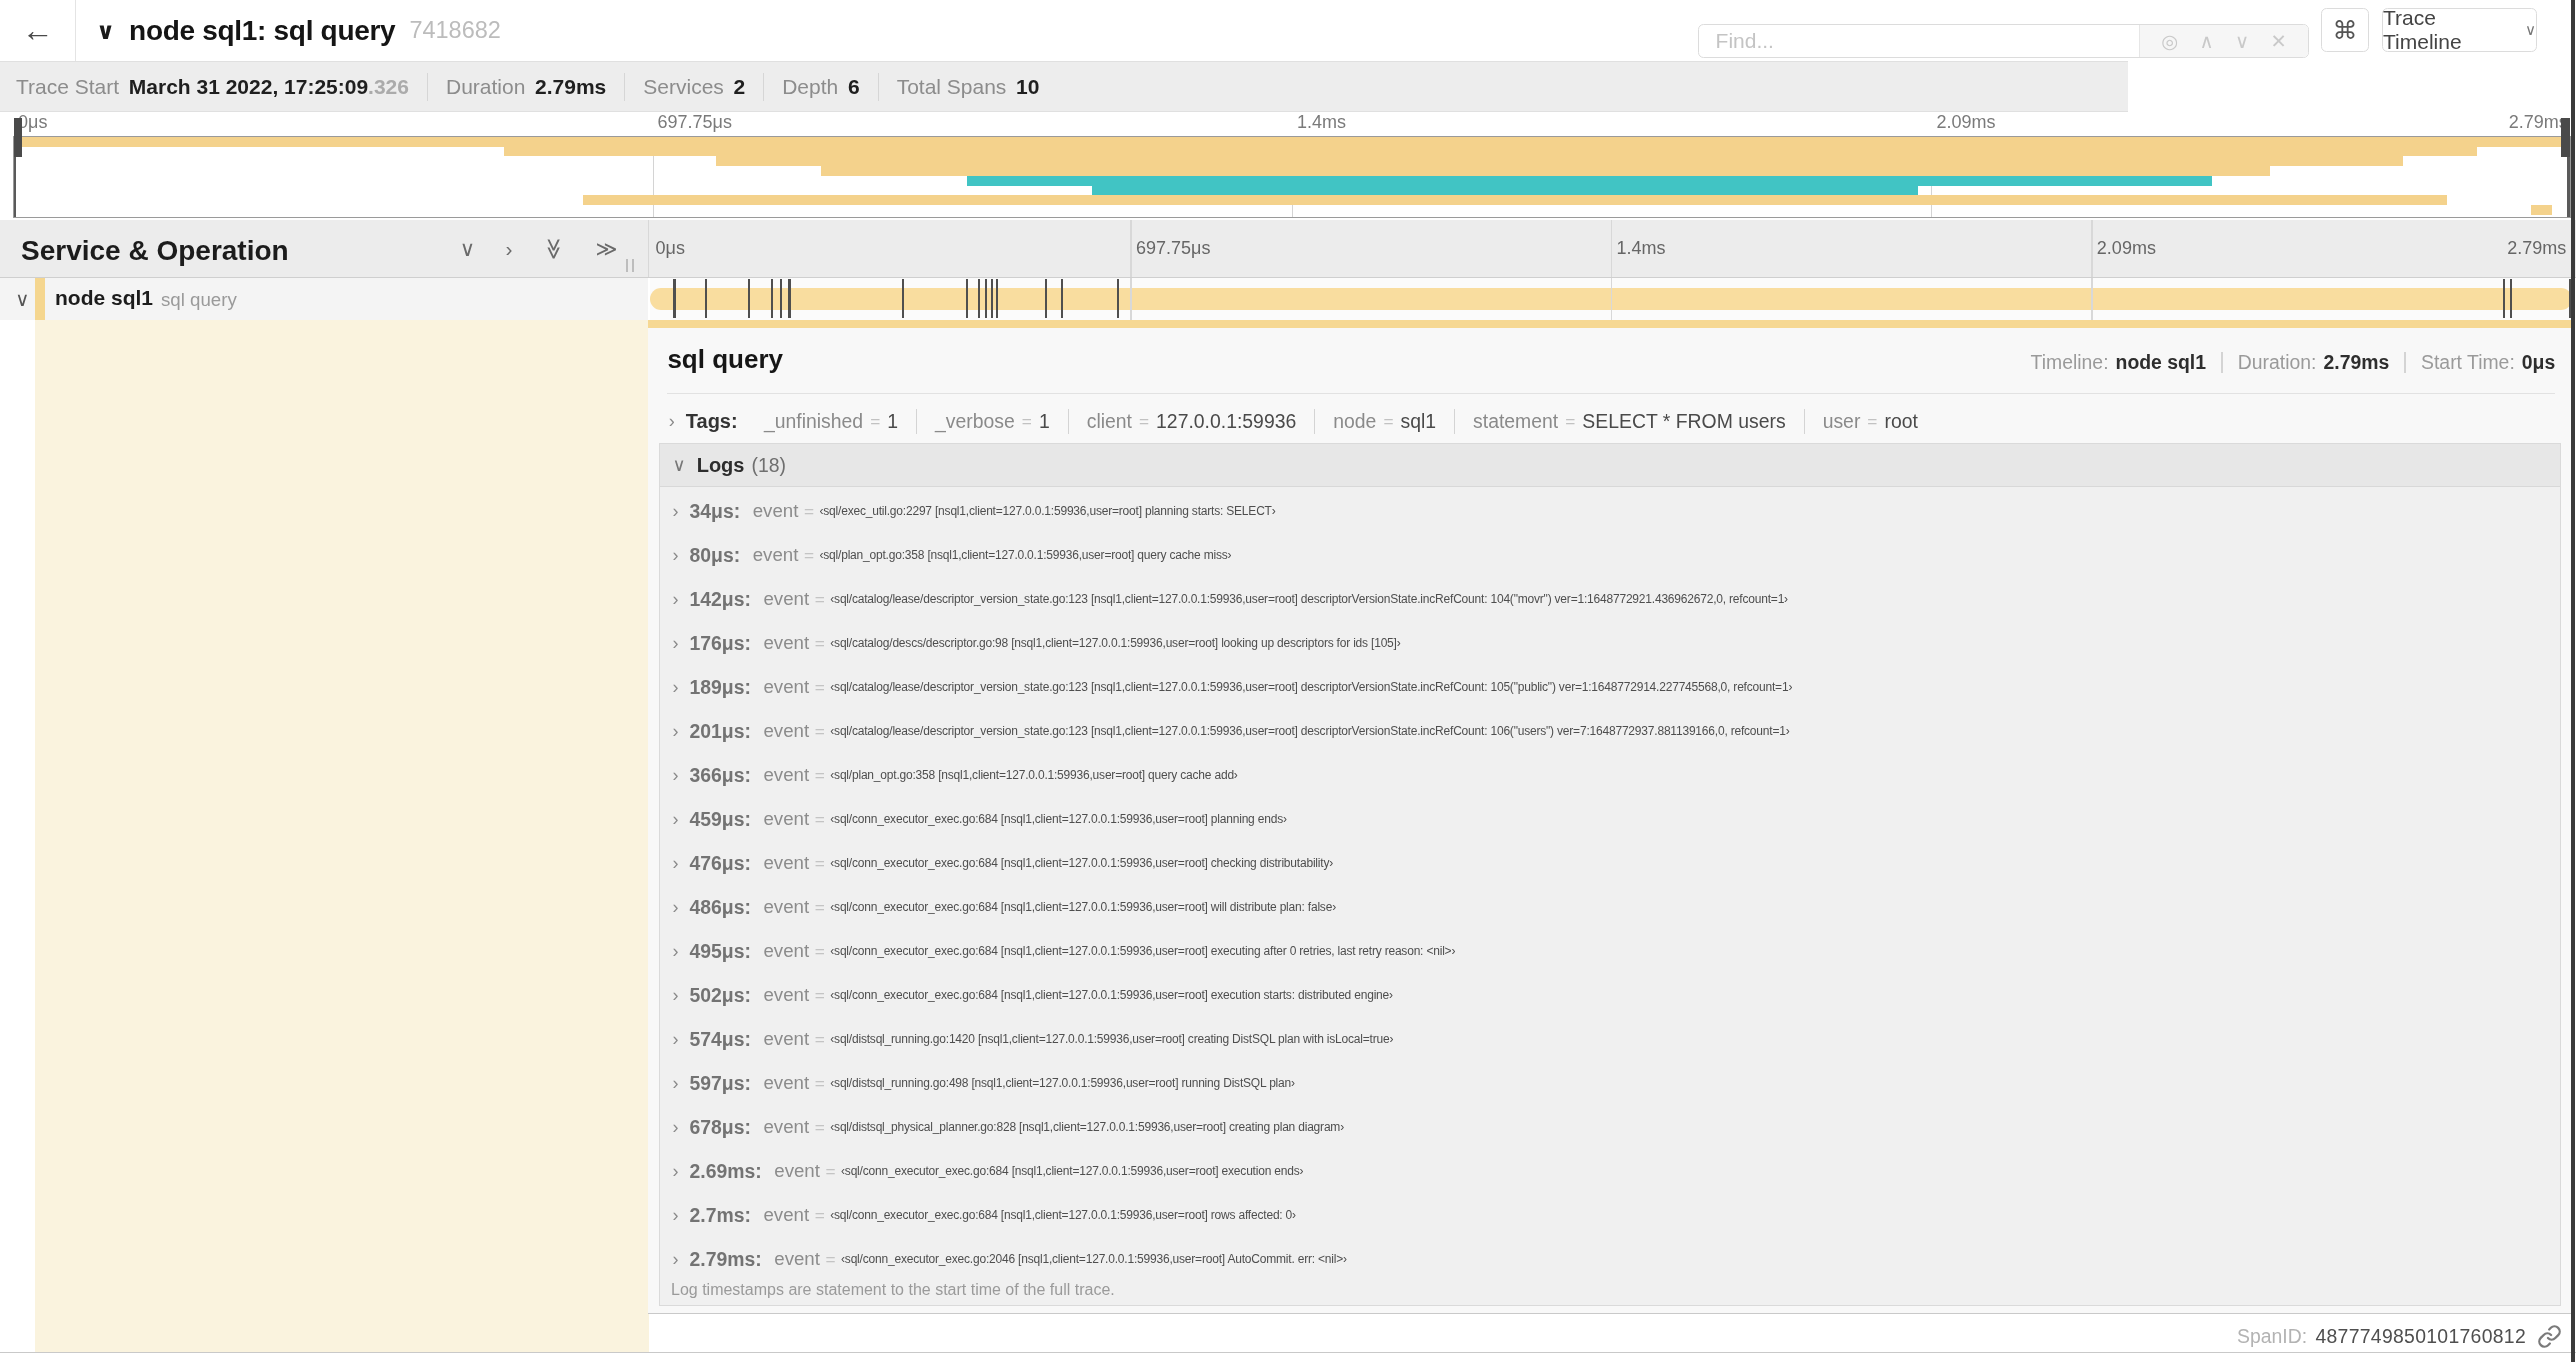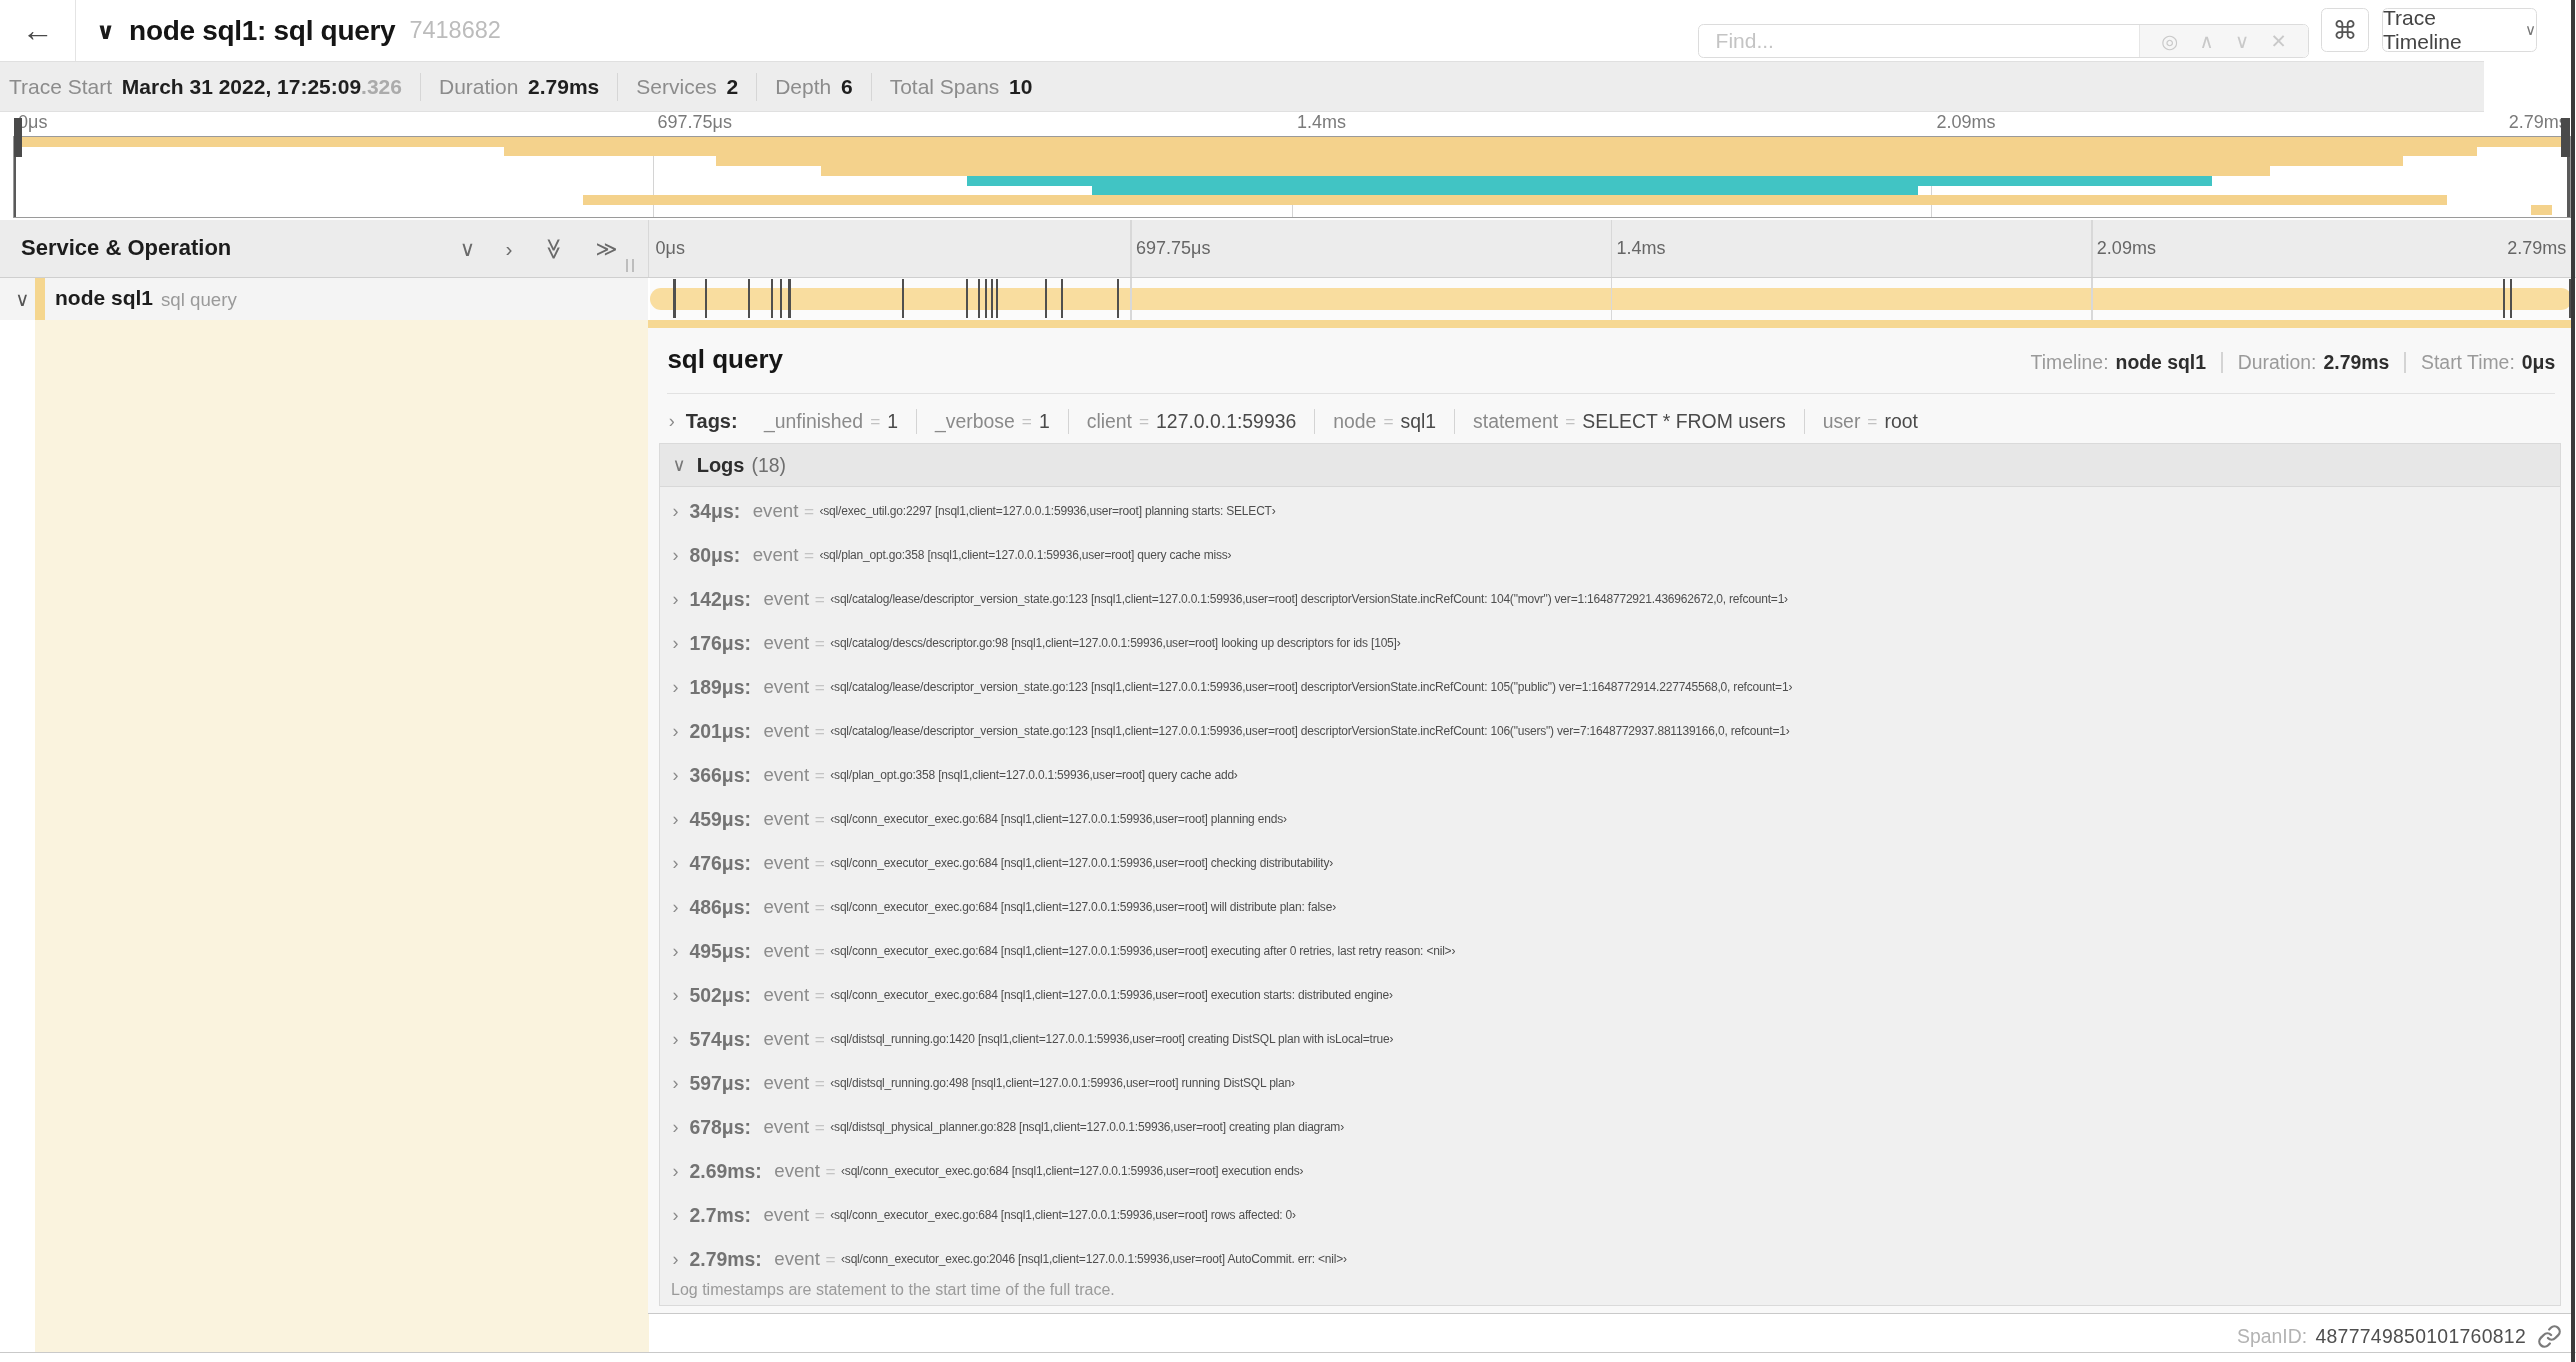--- a/index.html
+++ b/index.html
@@ -19,44 +19,44 @@
               font-family:"Liberation Sans","DejaVu Sans",sans-serif;}
   .find-input::placeholder{color:#c4c4c4;}
   .find-suffix{width:168px;background:#f6f6f6;border-left:1.4px solid #e6e6e6;display:flex;align-items:center;
                justify-content:space-evenly;color:#c9c9c9;font-size:19.4px;}
   .hdr-btn{position:absolute;top:8.3px;height:44px;border:1.4px solid #dcdcdc;border-radius:5.5px;box-sizing:border-box;
            display:flex;align-items:center;justify-content:center;background:#fff;cursor:pointer;}
   .kbd-btn{left:2321px;width:48px;font-size:25px;color:#555;}
   .tt-btn{left:2382px;width:155px;font-size:21px;color:#444;}
   .tt-caret{font-size:15.2px;color:#777;margin-left:9.7px;}
   
-  .meta-bar{position:absolute;left:0;top:61px;width:2484px;height:51px;background:#ededed;
+  .meta-bar{position:absolute;left:0;top:61px;width:2128px;height:51px;background:#ededed;
             border-top:1.4px solid #e0e0e0;border-bottom:1.4px solid #e0e0e0;box-sizing:border-box;
-            display:flex;align-items:center;padding-left:9px;font-size:21px;}
+            display:flex;align-items:center;padding-left:16px;font-size:21px;}
   .meta-item{display:flex;align-items:center;padding:0 18px;height:28px;}
   .meta-item:first-child{padding-left:0;}
   .meta-item + .meta-item{border-left:1.4px solid #d6d6d6;}
   .meta-label{color:#8c8c8c;margin-right:9.7px;}
   .meta-value{color:#1f1f1f;font-weight:700;}
   .meta-suffix{color:#ababab;font-weight:700;}
   
   .mm-labels{position:absolute;left:12.5px;top:111px;width:2558px;height:25px;font-size:18px;color:#7a7a7a;}
   .mm-label{position:absolute;top:1.4px;white-space:nowrap;padding-left:5.5px;}
   .mm-label.end{transform:translateX(-100%);padding-left:0;padding-right:2.8px;}
   .mm-canvas{position:absolute;left:12.5px;top:136px;width:2558px;height:82px;background:#fff;
              border:1.4px solid #9a9a9a;box-sizing:border-box;}
   .mm-grid{position:absolute;top:0;bottom:0;width:1.4px;background:#d4d4d4;}
   .mm-bar{position:absolute;height:9.7px;}
   .mm-handle{position:absolute;top:0;bottom:0;width:2.8px;background:#5a5a5a;}
   .mm-grip{position:absolute;width:8.3px;height:39px;top:-19.4px;background:#4a4a4a;}
   
   .grid-header{position:absolute;left:0;top:220px;width:2576px;height:58px;background:#ececec;
                border-bottom:1.4px solid #cfcfcf;box-sizing:border-box;}
   .gh-left{position:absolute;left:0;top:0;width:648px;height:100%;}
-  .gh-title{position:absolute;left:21px;top:15.2px;font-size:22px;font-weight:700;color:#1c1c1c;}
+  .gh-title{position:absolute;left:21px;top:15.2px;font-size:28px;font-weight:700;color:#1c1c1c;}
   .gh-icons{position:absolute;right:30.5px;top:16.6px;display:flex;gap:30.5px;font-size:21px;color:#6a6a6a;}
   .gh-icons span{cursor:pointer;}
   .rot90{display:inline-block;transform:rotate(90deg);}
   .col-grip{position:absolute;left:626px;bottom:5.5px;display:flex;gap:3.5px;cursor:col-resize;}
   .col-grip i{display:block;width:2.1px;height:12.5px;background:#bdbdbd;}
   .col-divider{position:absolute;left:648px;top:0;bottom:0;width:1.4px;background:#d8d8d8;}
   .ruler{position:absolute;left:650px;right:4.2px;top:0;height:100%;font-size:18px;color:#666;}
   .ruler-label{position:absolute;top:18px;white-space:nowrap;padding-left:5.5px;}
   .ruler-label.end{transform:translateX(-100%);padding-left:0;padding-right:5.5px;}
   .vgrid{position:absolute;top:0;bottom:0;width:1.4px;background:#d8d8d8;}

